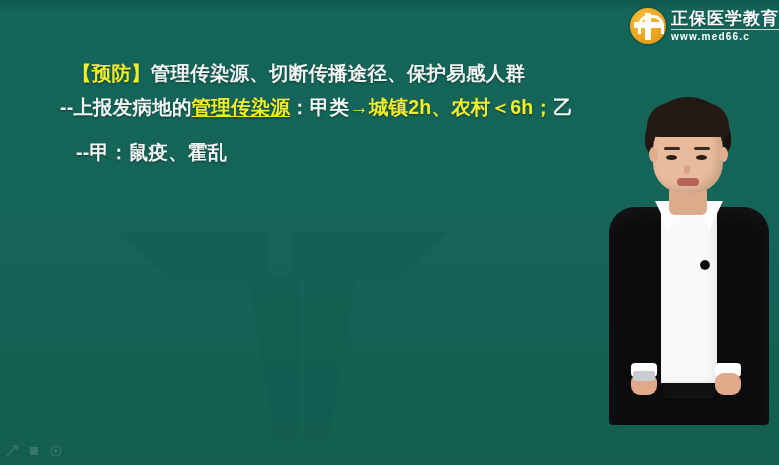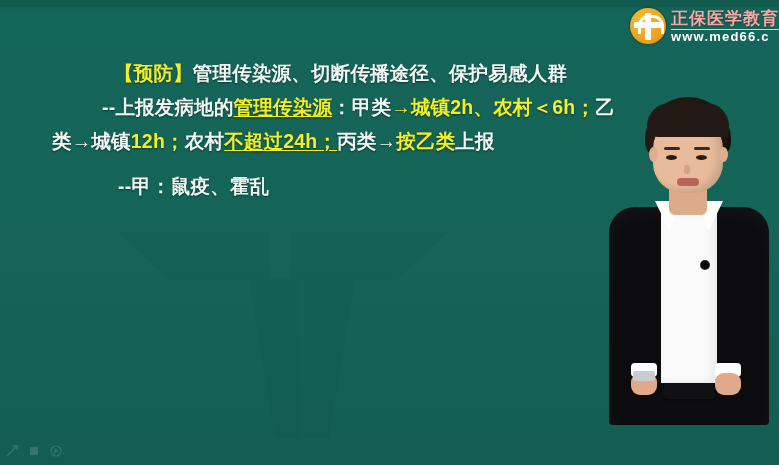--- a/index.html
+++ b/index.html
@@ -70,42 +70,41 @@
     position:absolute;top:13.5px;left:4px;width:28px;height:6px;
     background:#ffffff;border-radius:1px;
   }
   .brand-mark .arc{
     position:absolute;left:8px;top:7px;width:20px;height:16px;
     border:3px solid #ffffff;border-bottom:none;
     border-radius:11px 11px 0 0;
   }
   .brand-text{display:flex;flex-direction:column;justify-content:center;}
   .brand-name{
-    color:#fca5a5;font-size:17px;font-weight:bold;letter-spacing:1px;
+    color:#ffffff;font-size:17px;font-weight:bold;letter-spacing:1px;
     line-height:18px;white-space:nowrap;
     text-shadow:0 1px 1px rgba(0,0,0,.35);
   }
   .brand-rule{
     height:1px;background:rgba(255,255,255,.75);margin:1px 0 1px 0;width:100%;
   }
   .brand-url{
-    color:#ffffff;font-size:13px;letter-spacing:1.2px;line-height:11px;
+    color:#ffffff;font-size:10px;letter-spacing:1.2px;line-height:11px;
     white-space:nowrap;font-weight:bold;
   }
   
   .slide-text{
     position:absolute;left:0;top:56px;width:620px;
     z-index:4;
     font-size:19.5px;
     line-height:34px;
     color:#f2f6f3;
     font-weight:bold;
     letter-spacing:.2px;
     text-shadow:0 1px 2px rgba(0,0,0,.45);
-    padding-left:42px;
   }
   .line{white-space:nowrap;}
   .ind-1{padding-left:72px;}
   .ind-2{padding-left:60px;}
   .ind-3{padding-left:76px;margin-top:11px;}
   .ind-0{padding-left:10px;}
   .hl{color:#f2ef2a;}
   .hl-u{color:#f2ef2a;text-decoration:underline;text-underline-offset:2px;}
   .wh{color:#f2f6f3;}
   
@@ -226,21 +225,20 @@
     <div class="brand-text">
       <div class="brand-name">正保医学教育</div>
       <div class="brand-rule"></div>
       <div class="brand-url">www.med66.c</div>
     </div>
   </div>
 
   <div class="slide-text" id="slide-text">
       <div class="line ind-1"><span class="hl">【预防】</span><span class="wh">管理传染源、切断传播途径、保护易感人群</span></div>
       <div class="line ind-2"><span class="wh">--上报发病地的</span><span class="hl-u">管理传染源</span><span class="wh">：甲类</span><span class="hl">→城镇2h、农村＜6h；</span><span class="wh">乙</span></div>
-      <div class="line ind-0"><span class="wh">类→城镇</span><span class="hl">12h；</span><span class="wh">农村</span><span class="hl-u">不超过24h；</span><span class="wh">丙类→</span><span class="hl">按乙类</span><span class="wh">上报</span></div>
       <div class="line ind-3"><span class="wh">--甲：鼠疫、霍乱</span></div>
     </div>
 
   <div class="presenter">
     <div class="p-jacket">
       <div class="p-open"></div>
       <div class="p-lapel-l"></div>
       <div class="p-lapel-r"></div>
     </div>
     <div class="p-shirt"></div>

